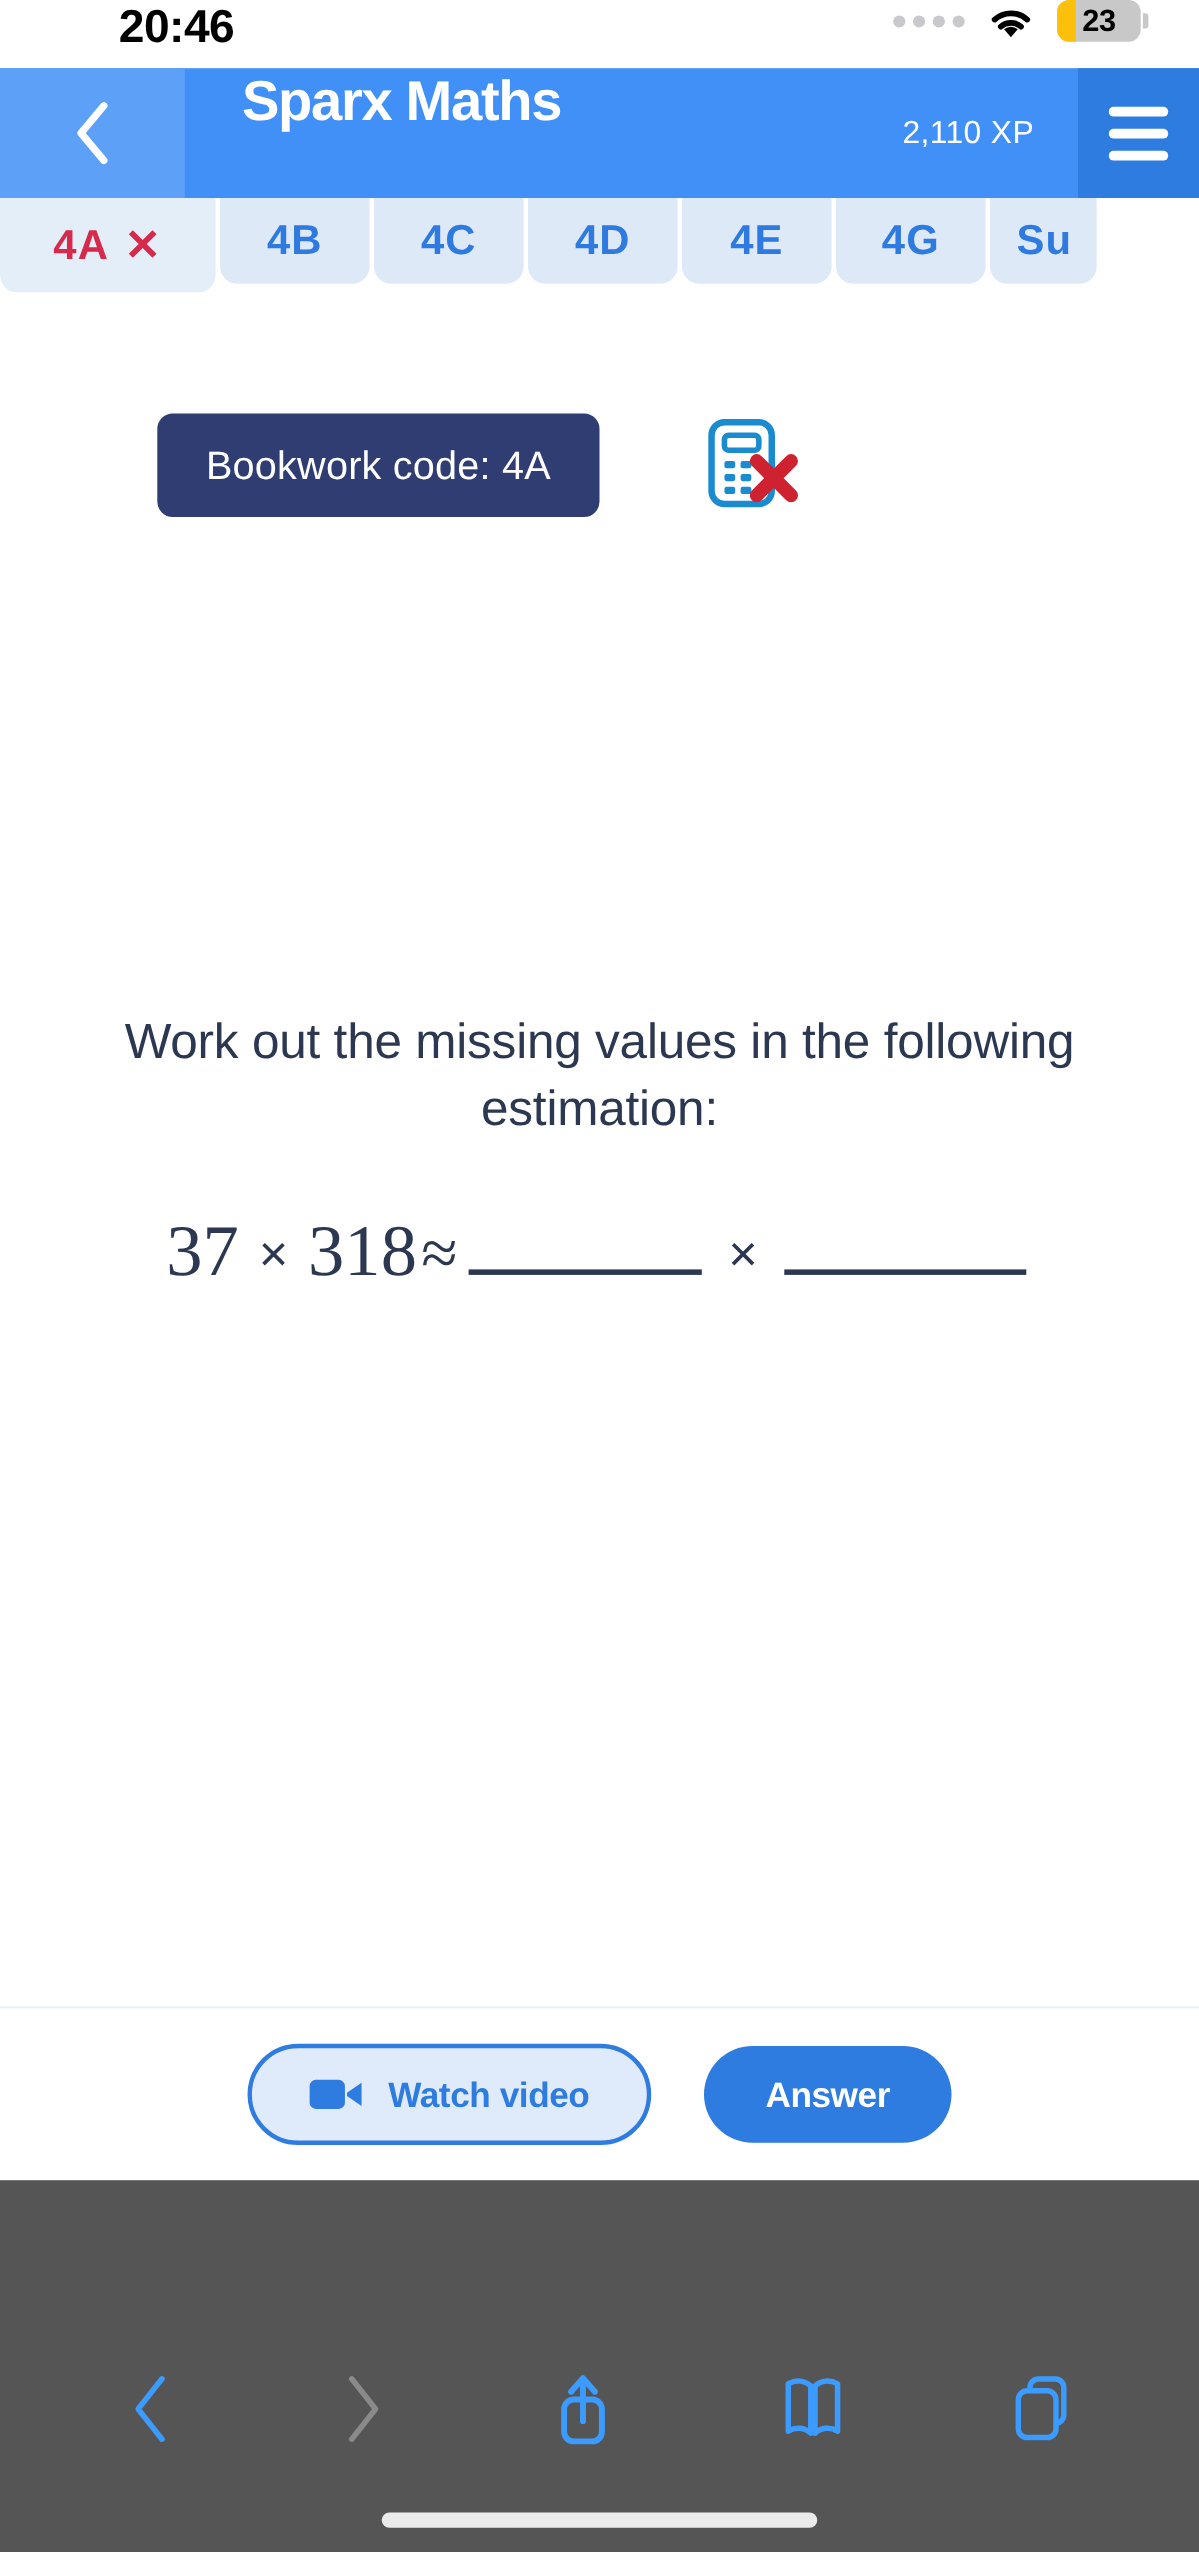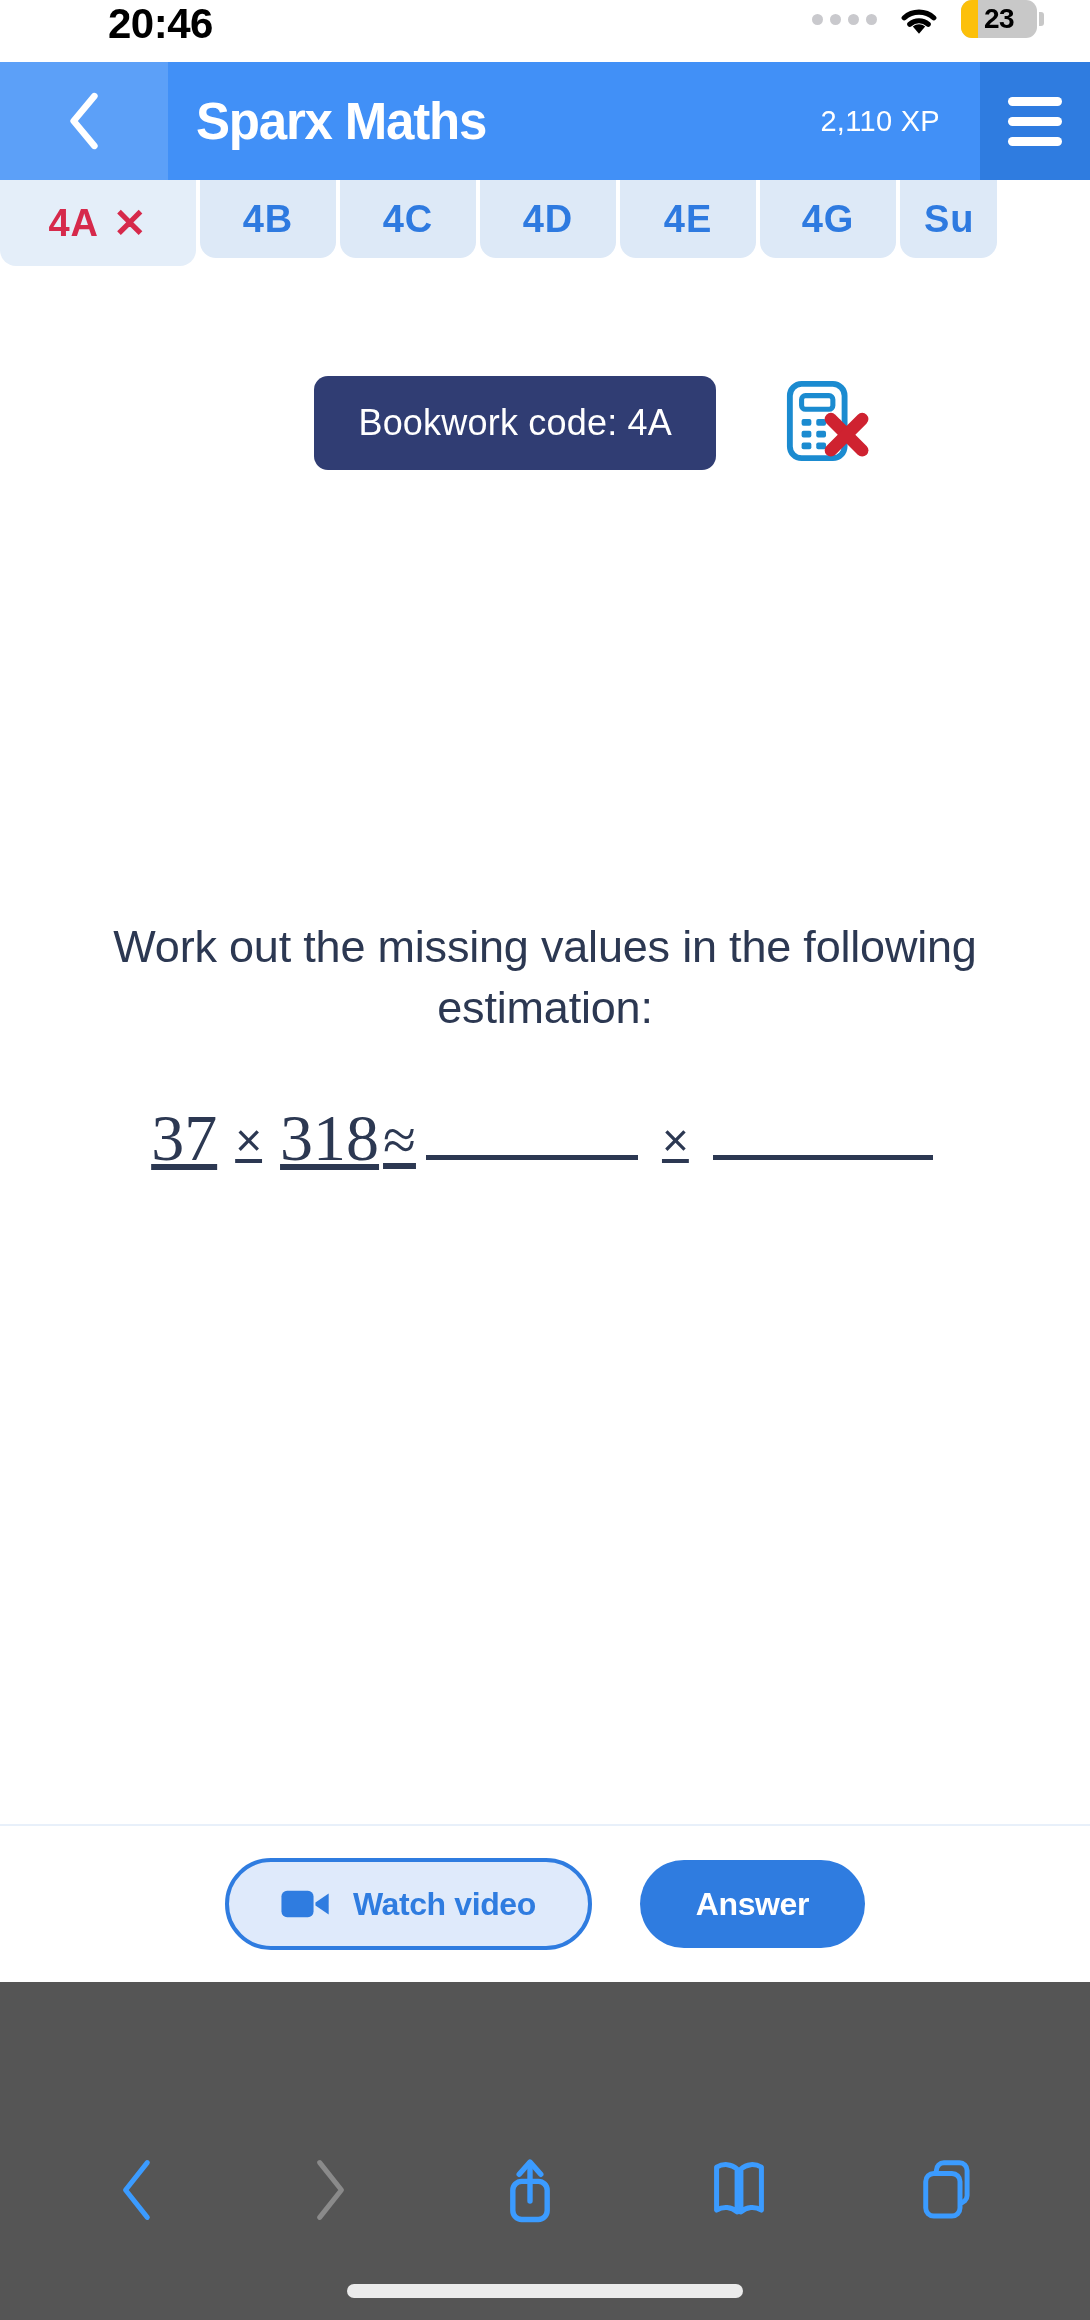--- a/index.html
+++ b/index.html
@@ -95,22 +95,21 @@
     align-items: center;
     justify-content: center;
   }
   .back-chevron {
     width: 34px; height: 58px;
     display: block;
   }
   .app-title-wrap {
     flex: 1;
     display: flex;
-    align-items: center;
-    padding-left: 28px;
+    padding-left: 52px;
   }
   .app-title {
     font-size: 51px;
     font-weight: 700;
     color: #ffffff;
     letter-spacing: -1.2px;
   }
   .xp-label {
     display: flex;
     align-items: center;
@@ -184,22 +183,22 @@
     height: 1560px;
     background: #ffffff;
   }
 
   .bookwork-row {
     position: absolute;
     top: 110px; left: 0;
     width: 870px;
     display: flex;
     align-items: center;
-    justify-content: flex-end;
-    gap: 68px;
+    justify-content: center;
+    gap: 96px;
   }
   .bookwork-badge {
     background: #303d73;
     color: #ffffff;
     border-radius: 14px;
     padding: 26px 44px;
     font-size: 36px;
     letter-spacing: 0.2px;
   }
   .calc-icon { width: 86px; height: 92px; display: block; }
@@ -224,21 +223,20 @@
   }
   .equation {
     margin-top: 62px;
     font-family: "Liberation Serif", serif;
     font-size: 66px;
     color: #2c3852;
     display: flex;
     align-items: baseline;
     justify-content: center;
     gap: 0;
-    text-decoration: underline;
   }
   .eq-part { white-space: pre; }
   .eq-times {
     font-family: "Liberation Sans", sans-serif;
     font-size: 46px;
     padding: 0 18px;
     position: relative;
     top: -4px;
   }
   .eq-approx { font-size: 60px; padding: 0 4px; }

